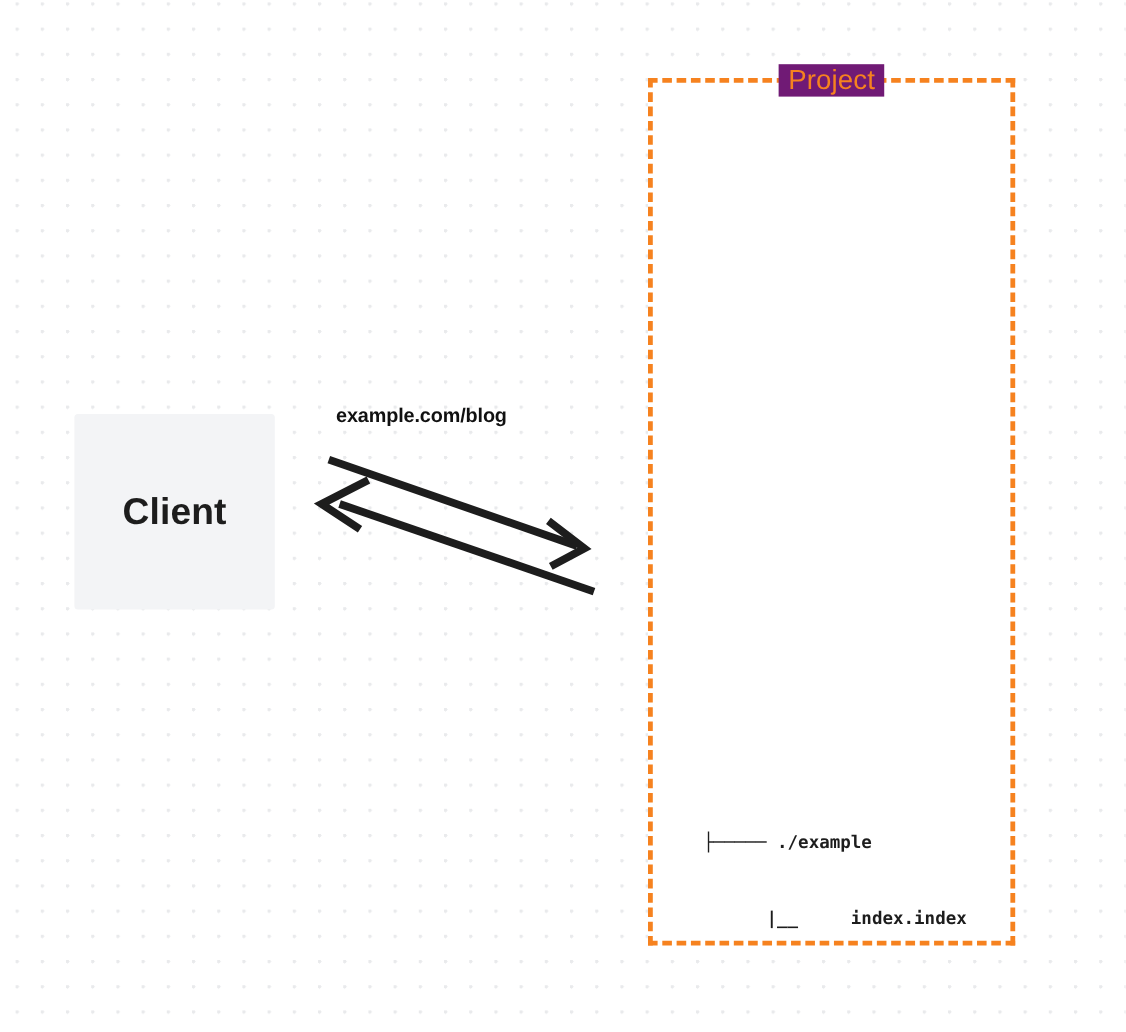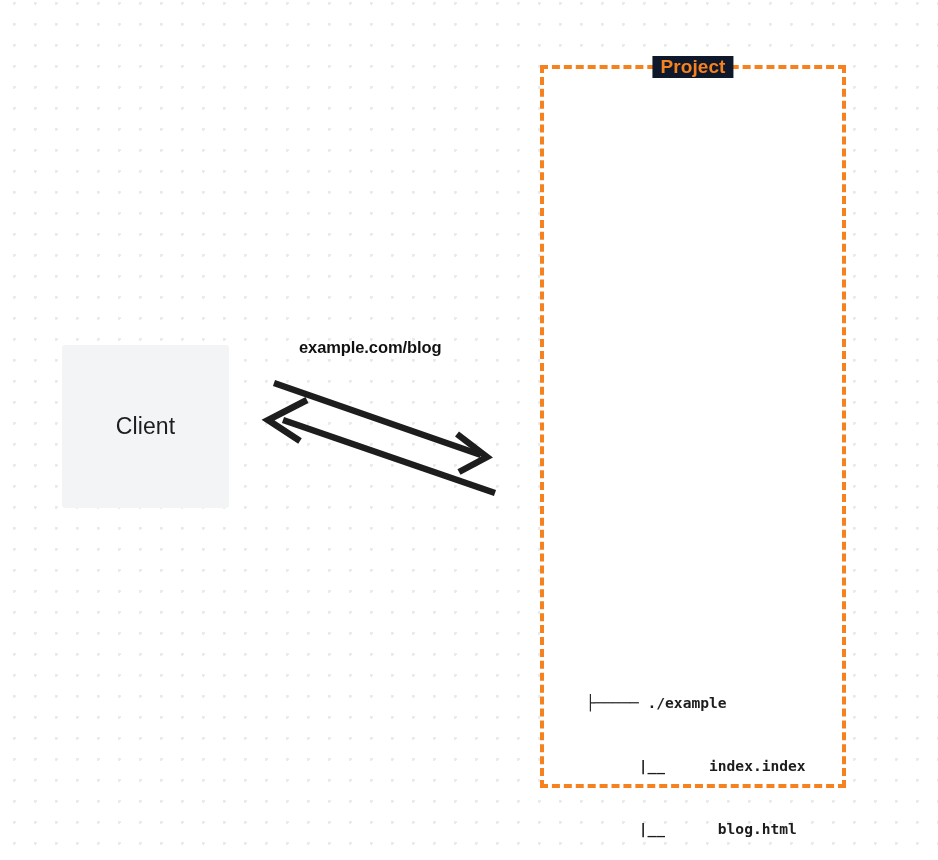--- a/index.html
+++ b/index.html
@@ -32,37 +32,36 @@
     top: 345px;
     width: 167px;
     height: 163px;
     background-color: #f3f4f6;
     border-radius: 3px;
     display: flex;
     align-items: center;
     justify-content: center;
   }
   #client-node .node-label {
-    font-size: 23px;
-    font-weight: 400;
+    font-size: 31px;
+    font-weight: 700;
     color: #1d1d1d;
     letter-spacing: 0.1px;
   }
 
   
   #request-label {
     position: absolute;
     left: 280px;
     top: 338px;
     font-size: 16.5px;
     font-weight: 700;
     color: #111111;
     letter-spacing: -0.1px;
     white-space: nowrap;
-    margin-left: 19px;
   }
 
   
   #arrows-svg {
     position: absolute;
     left: 0;
     top: 0;
     width: 938px;
     height: 860px;
     pointer-events: none;
@@ -77,24 +76,24 @@
     height: 723px;
     border: 4px dashed #f6821f;
     box-sizing: border-box;
     background-color: #ffffff;
   }
   #project-title {
     position: absolute;
     left: 50%;
     top: -2px;
     transform: translate(-50%, -50%);
-    background-color: #0f172a;
+    background-color: #701a75;
     padding: 0 8px;
-    font-size: 19px;
-    font-weight: 700;
+    font-size: 23px;
+    font-weight: 400;
     color: #f6821f;
     letter-spacing: 0.1px;
     white-space: nowrap;
   }
 
   
   #file-tree {
     position: absolute;
     left: 586px;
     top: 650px;
@@ -136,17 +135,16 @@
 
   <div id="project-container">
 
     <div id="project-title">Project</div>
 
   </div>
 
   <div id="file-tree">
     <span class="tree-line">├───── ./example</span>
     <span class="tree-line">      |__     index.index</span>
-    <span class="tree-line">      |__      blog.html</span>
     
   </div>
 
 </div>
 
 </body></html>

